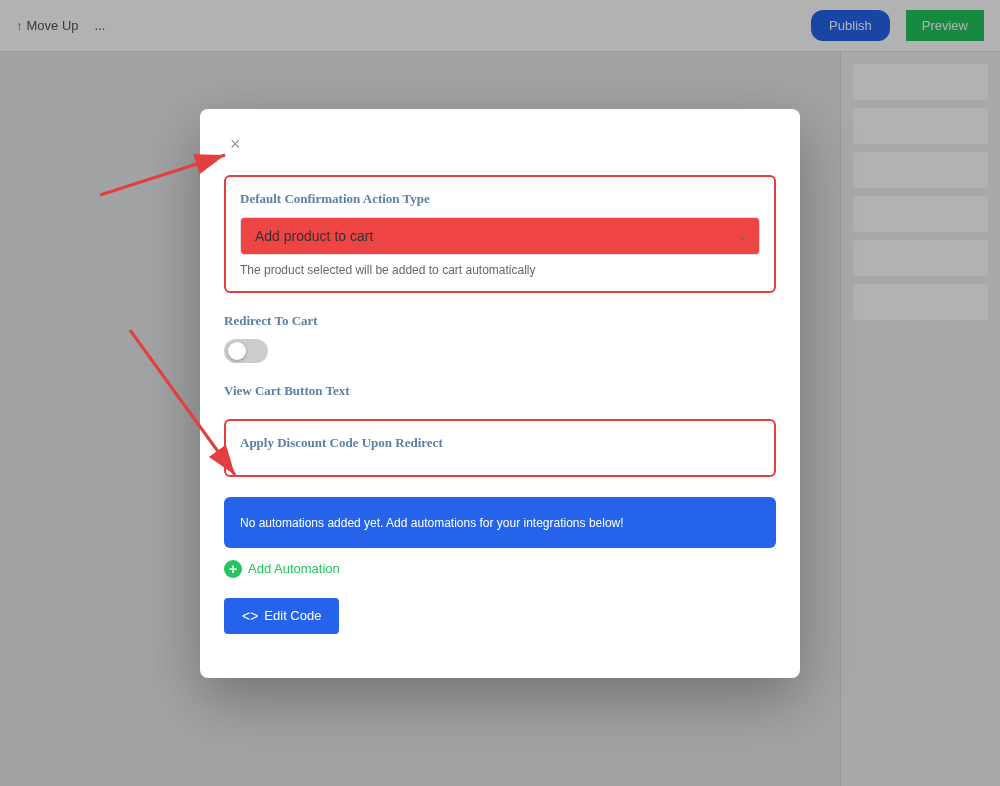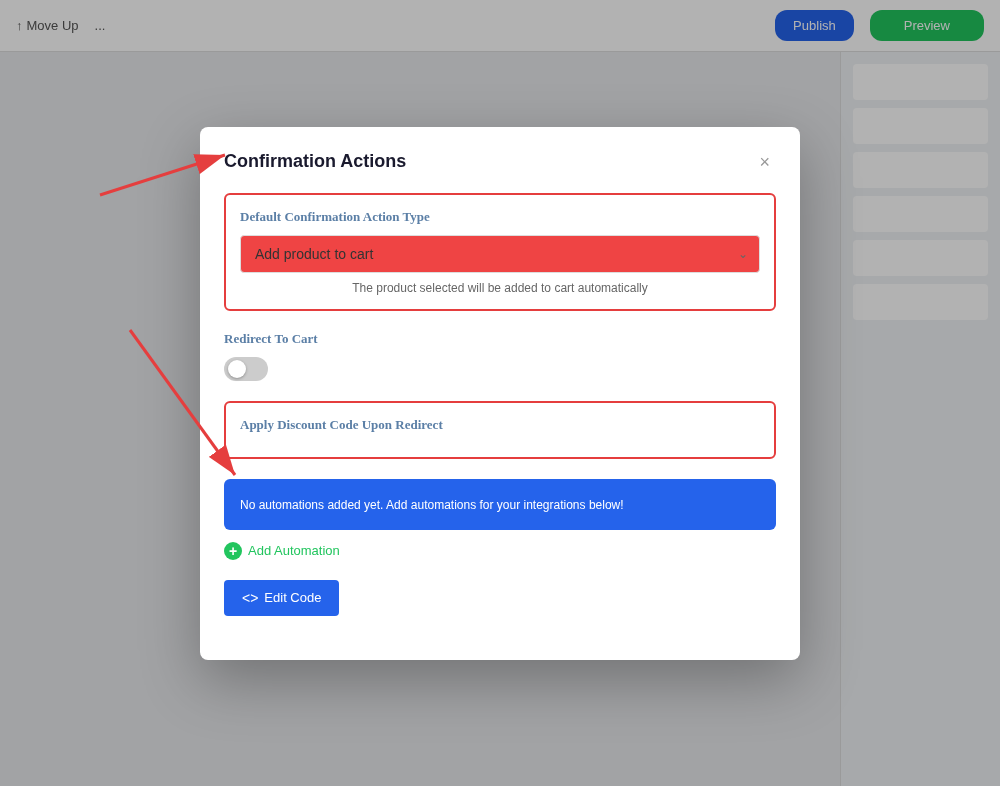--- a/index.html
+++ b/index.html
@@ -37,22 +37,22 @@
       border: none;
       border-radius: 12px;
       padding: 8px 18px;
       font-size: 13px;
       margin-left: auto;
     }
     .bg-topbar-btn2 {
       background: #22c55e;
       color: #fff;
       border: none;
-      border-radius: 12px;
-      padding: 8px 34px;
+      border-radius: 0;
+      padding: 8px 16px;
       font-size: 13px;
     }
 
     .bg-topbar-link {
       color: #555;
       font-size: 13px;
       display: flex;
       align-items: center;
       gap: 4px;
     }
@@ -201,21 +201,20 @@
       transform: translateY(-50%);
       pointer-events: none;
       color: #666;
       font-size: 12px;
     }
 
     .helper-text {
       font-size: 12px;
       color: #666;
       margin-top: 8px;
-      text-align: center;
     }
 
     
     .section-row {
       margin-bottom: 20px;
     }
 
     
     .toggle-wrapper {
       display: flex;
@@ -373,21 +372,20 @@
     <div class="bg-right-item"></div>
     <div class="bg-right-item"></div>
     <div class="bg-right-item"></div>
   </div>
 </div>
 
 <div class="modal-overlay">
   <div class="modal">
 
     <div class="modal-header">
-      <span class="modal-title">Confirmation Actions</span>
       <button class="modal-close">×</button>
     </div>
 
     <div class="highlight-box">
       <div class="section-label">Default Confirmation Action Type</div>
       <div class="select-wrapper">
         <select class="styled-select">
           <option>Add product to cart</option>
           <option>View Cart</option>
           <option>Custom URL</option>
@@ -401,20 +399,21 @@
       <div class="section-label">Redirect To Cart</div>
       <div class="toggle-wrapper">
         <label class="toggle">
           <input type="checkbox" style="">
           <span class="toggle-slider"></span>
         </label>
       </div>
     </div>
 
     <div class="section-row">
+      <div class="section-label">View Cart Button Text</div>
     </div>
 
     <div class="highlight-box">
       <div class="section-label">Apply Discount Code Upon Redirect</div>
     </div>
 
     <div class="section-row">
       <div class="automations-box">
         <span class="automations-text">No automations added yet. Add automations for your integrations below!</span>
       </div>

